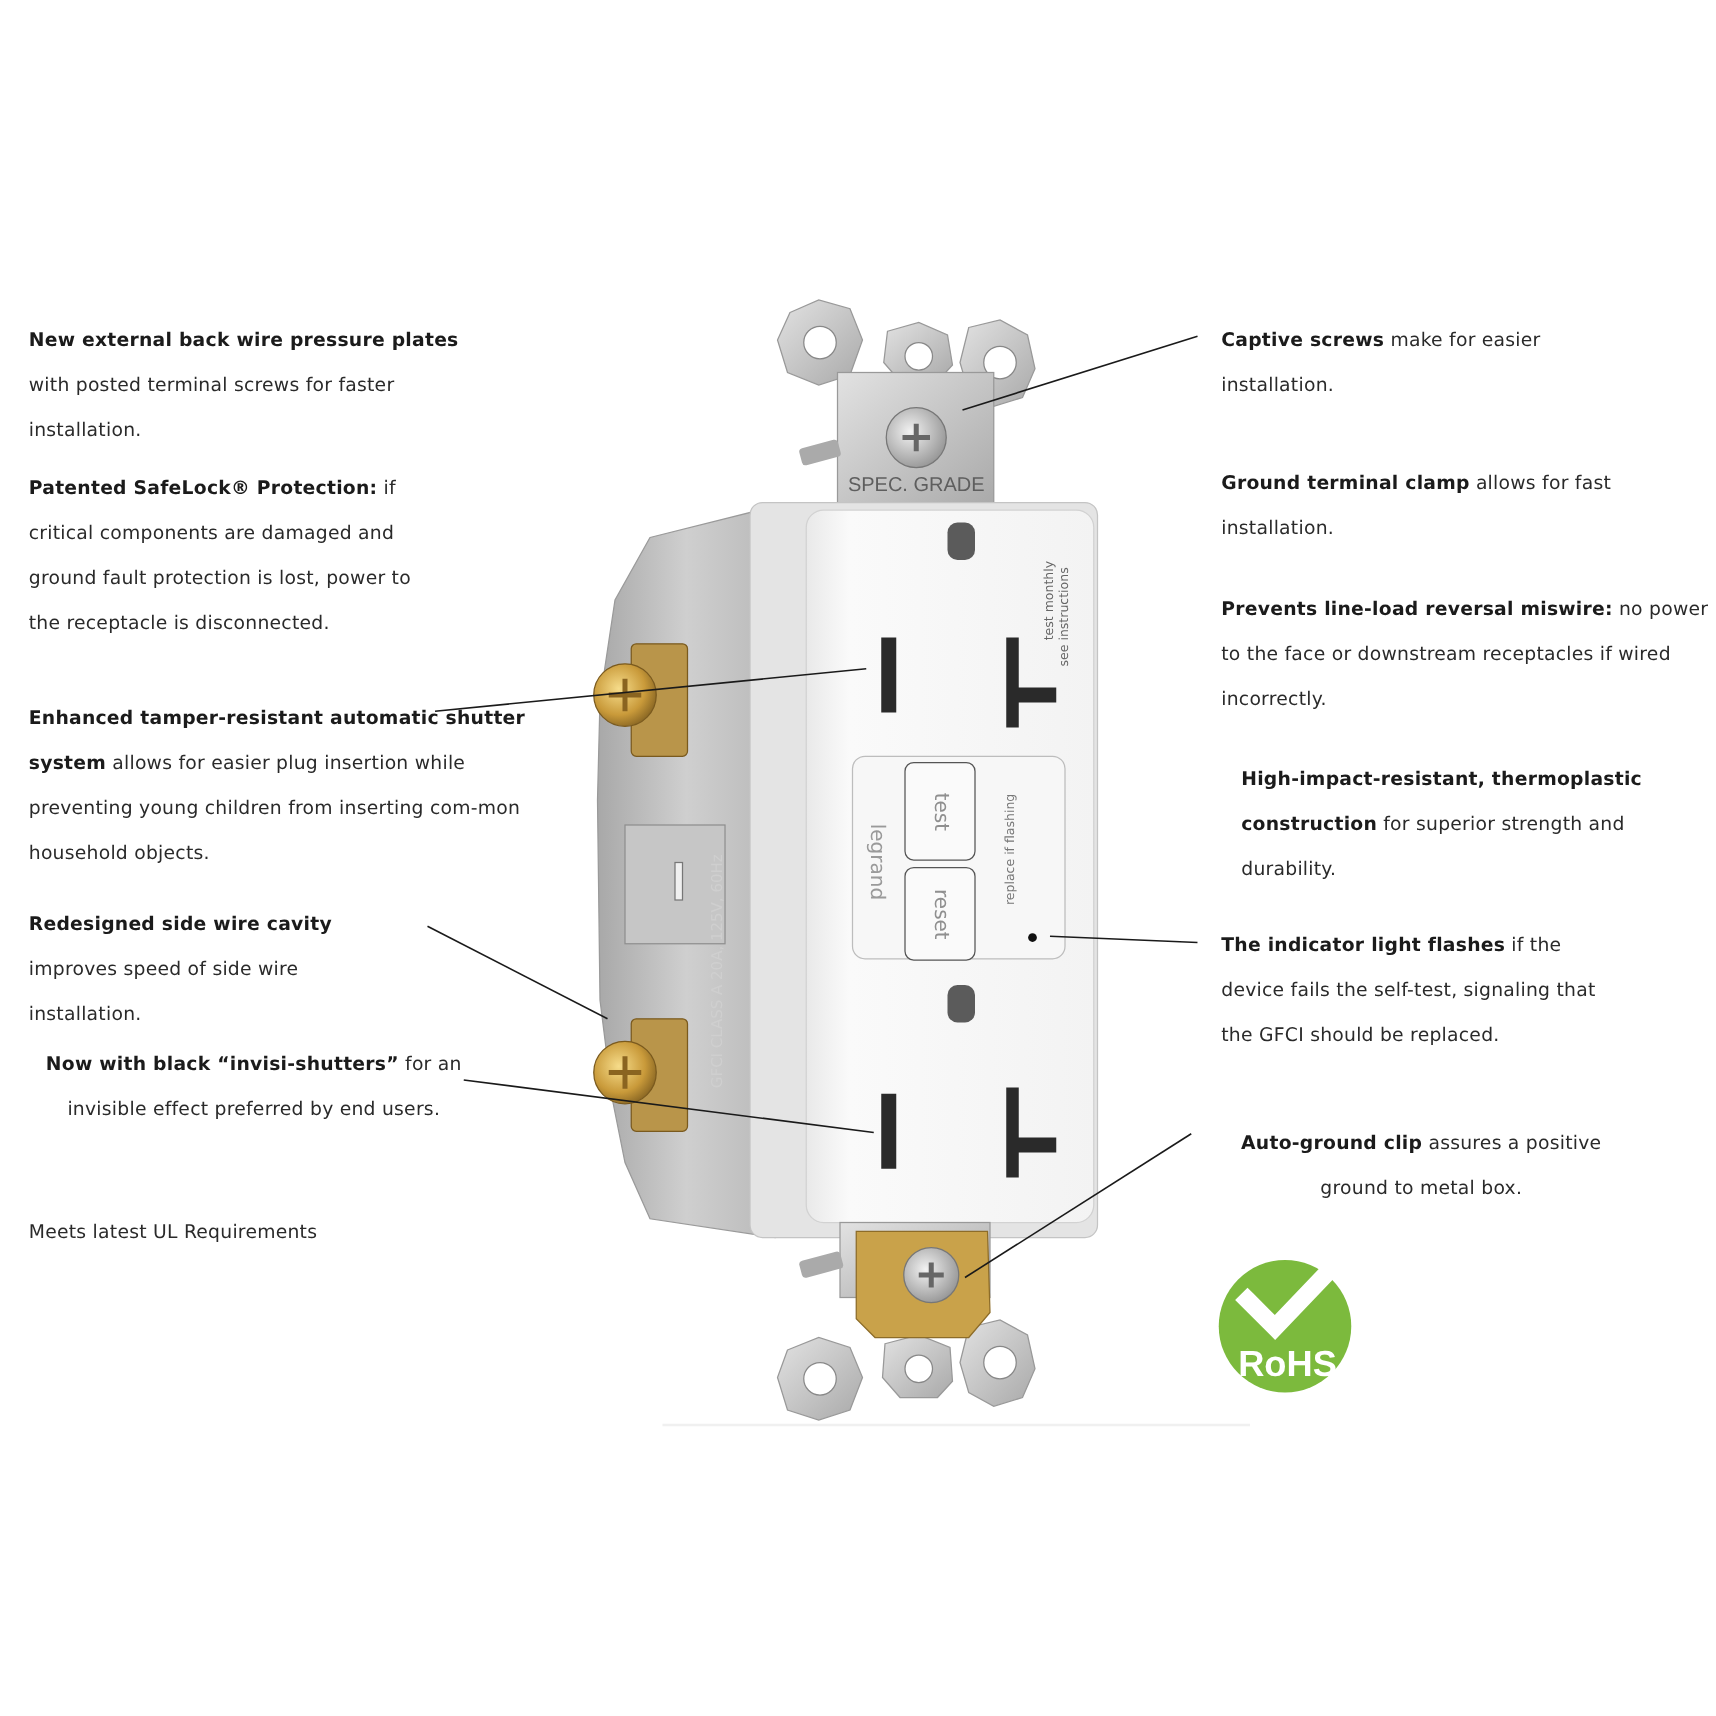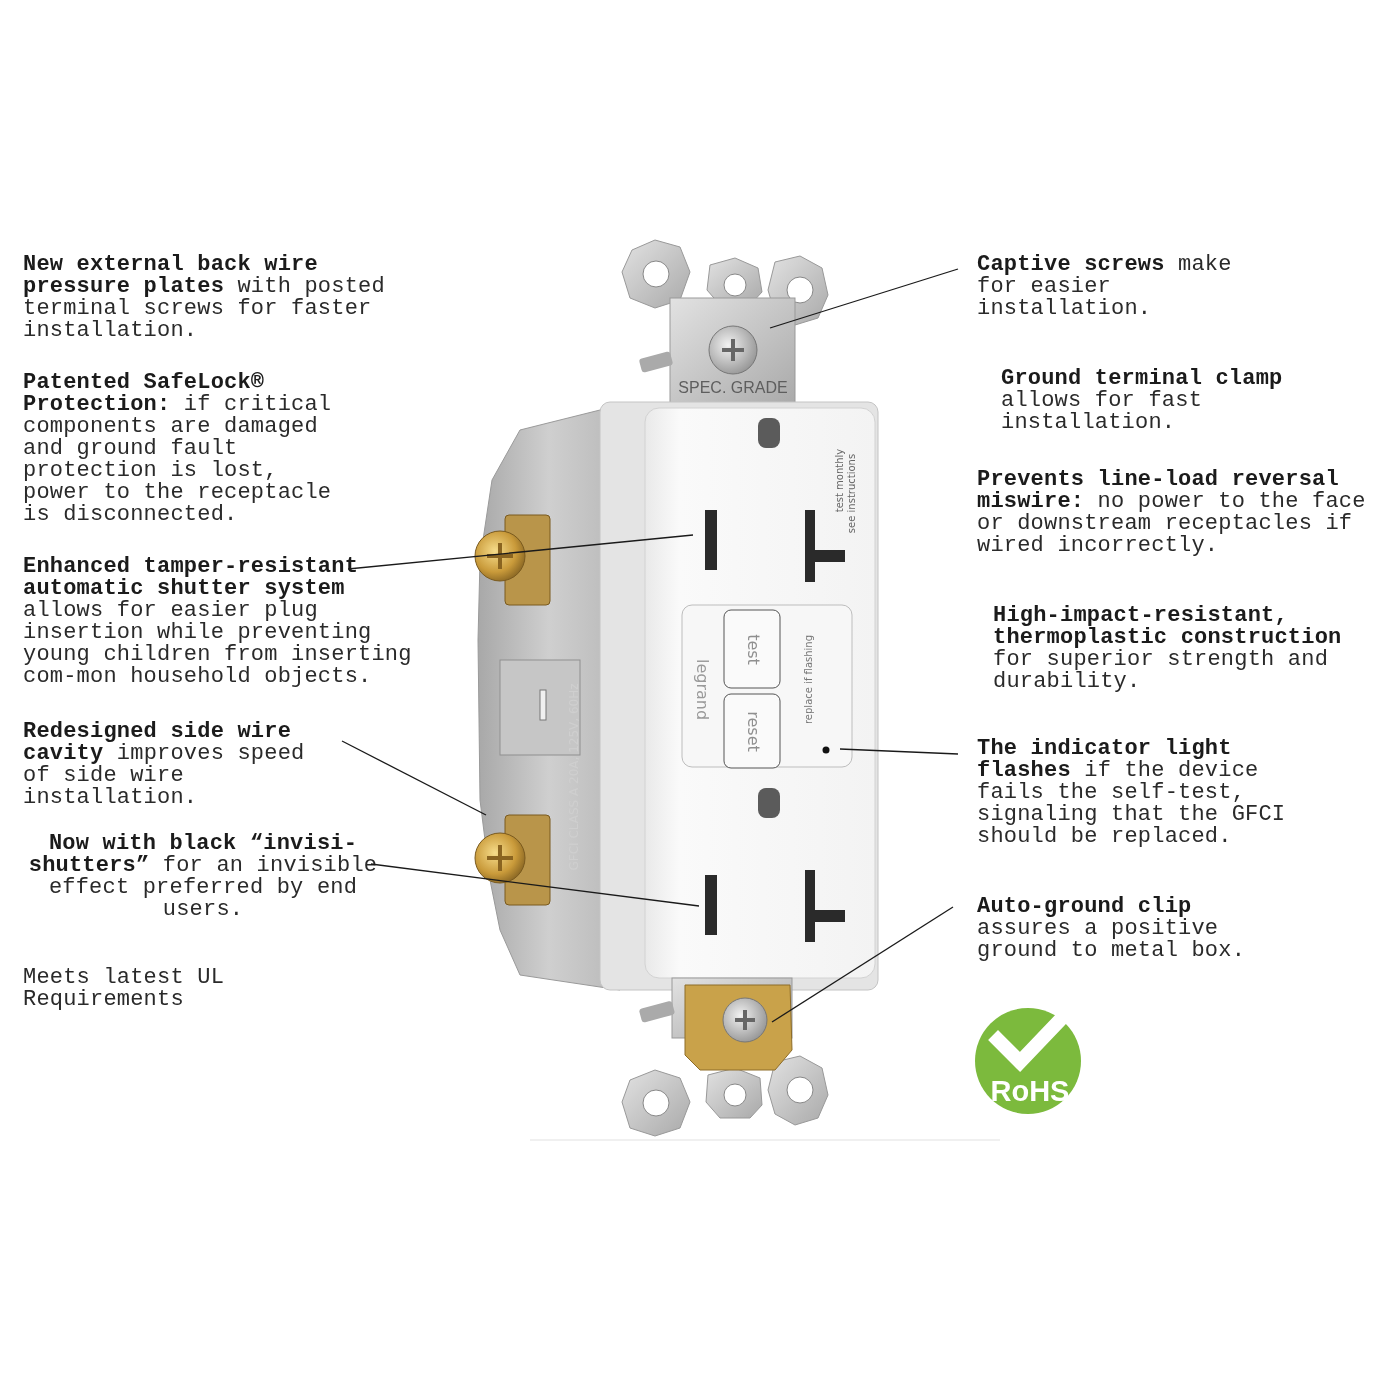--- a/index.html
+++ b/index.html
@@ -1,18 +1,18 @@
 <!DOCTYPE html>
 <html><head>
 <meta charset="utf-8">
 <style>
   html,body{margin:0;padding:0;background:#ffffff;}
   body{width:1373px;height:1373px;position:relative;overflow:hidden;
        font-family:"DejaVu Sans","Liberation Sans",sans-serif;color:#1e1e1e;}
-  .callout{position:absolute;font-size:22px;line-height:22px;letter-spacing:0.2px;color:#2a2a2a;font-family:Liberation Mono, monospace;}
+  .callout{position:absolute;font-size:15px;line-height:36px;letter-spacing:0.2px;color:#2a2a2a;}
   .callout b{font-weight:bold;color:#1b1b1b;}
   .left{left:23px;}
   .right{left:977px;}
   svg{position:absolute;left:0;top:0;}
   .rot{position:absolute;transform-origin:center;white-space:nowrap;}
 </style>
 </head>
 <body>
 
 <div class="callout left" style="top:254px;width:380px;">
@@ -30,33 +30,33 @@
 <div class="callout left" style="top:833px;width:360px;text-align:center;">
   <b>Now with black “invisi-shutters”</b><span> for an invisible effect preferred by end users.</span>
 </div>
 <div class="callout left" style="top:951px;width:360px;margin-top:16px;">
   <span>Meets latest UL Requirements</span>
 </div>
 
 <div class="callout right" style="top:254px;width:270px;">
   <b>Captive screws</b><span> make for easier installation.</span>
 </div>
-<div class="callout right" style="top:368px;width:370px;margin-left:24px;">
+<div class="callout right" style="top:368px;width:370px;">
   <b>Ground terminal clamp</b><span> allows for fast installation.</span>
 </div>
 <div class="callout right" style="top:469px;width:396px;">
   <b>Prevents line-load reversal miswire:</b><span> no power to the face or downstream receptacles if wired incorrectly.</span>
 </div>
 <div class="callout right" style="top:605px;width:350px;margin-left:16px;">
   <b>High-impact-resistant, thermoplastic construction</b><span> for superior strength and durability.</span>
 </div>
 <div class="callout right" style="top:738px;width:320px;">
   <b>The indicator light flashes</b><span> if the device fails the self-test, signaling that the GFCI should be replaced.</span>
 </div>
-<div class="callout right" style="top:896px;width:320px;">
+<div class="callout right" style="top:896px;width:320px;text-align:center;">
   <b>Auto-ground clip</b><span> assures a positive ground to metal box.</span>
 </div>
 
 <svg width="1373" height="1373" viewBox="0 0 1373 1373">
   <defs>
     <linearGradient id="metal" x1="0" y1="0" x2="1" y2="1">
       <stop offset="0" stop-color="#e2e2e2"></stop>
         <stop offset="1" stop-color="#a9a9a9"></stop>
     </linearGradient>
     <linearGradient id="side" x1="0" y1="0" x2="1" y2="0">

